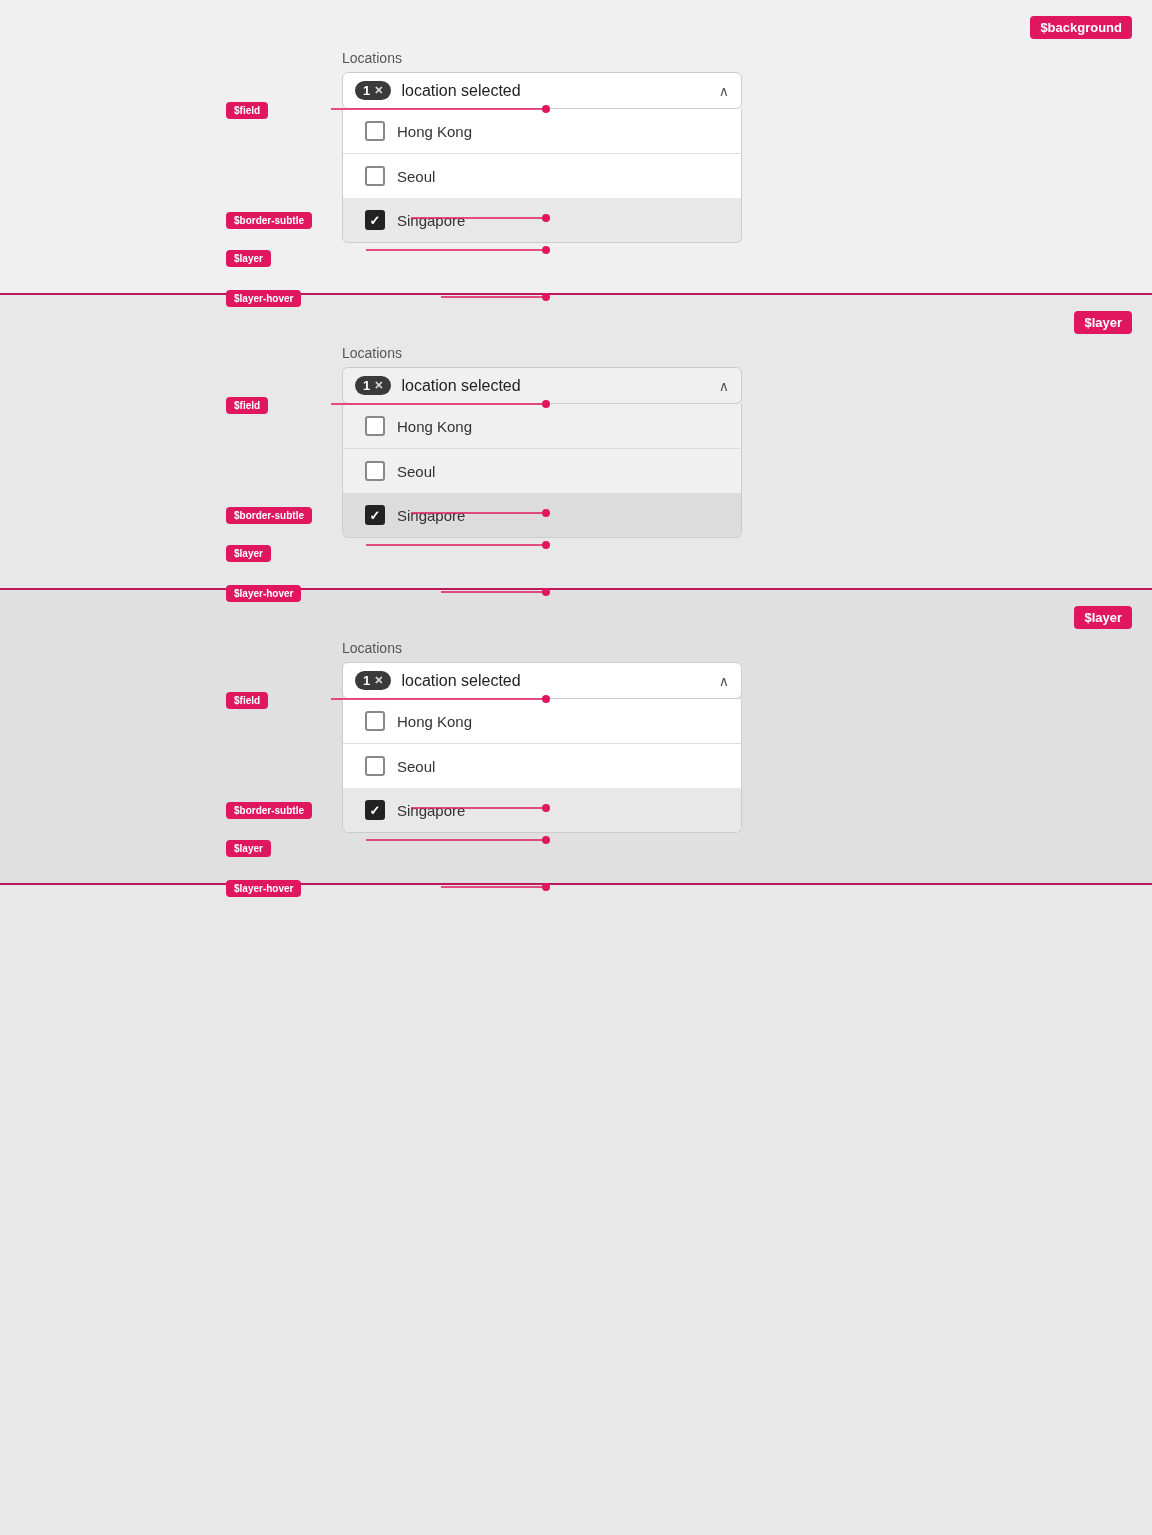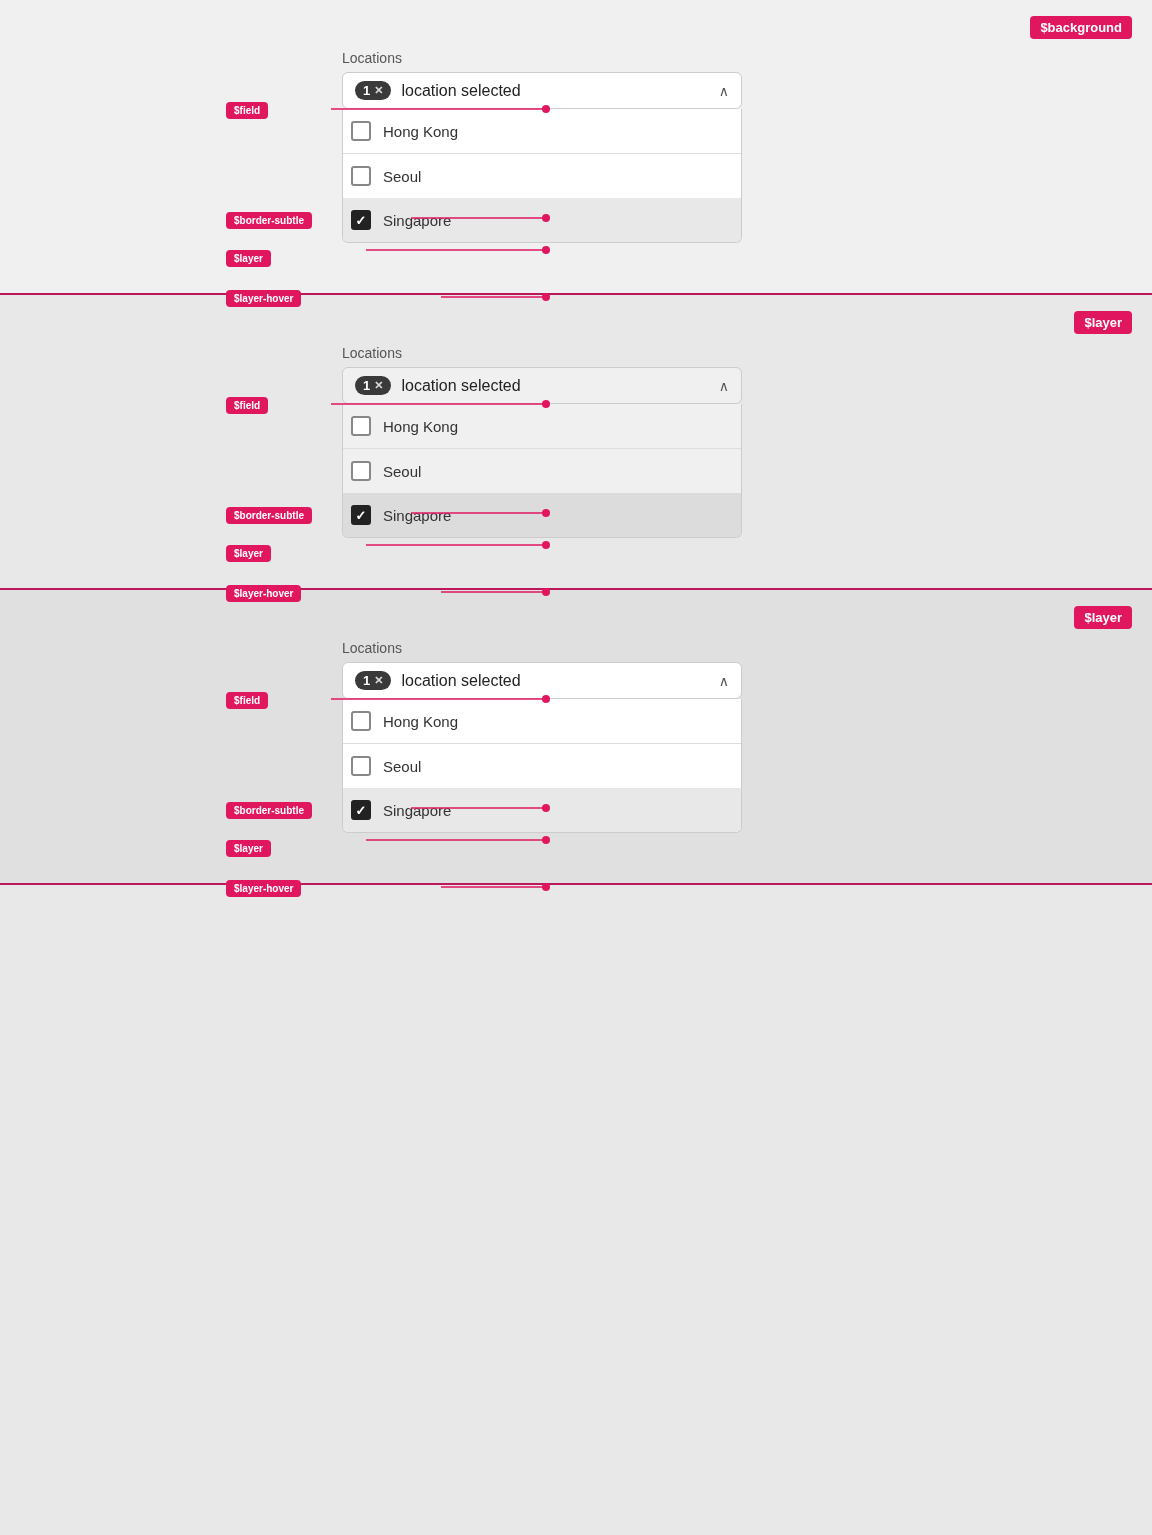--- a/index.html
+++ b/index.html
@@ -122,21 +122,21 @@
       overflow: hidden;
     }
 
     .dropdown-layer {
       background: #f0f0f0;
     }
 
     .dropdown-item {
       display: flex;
       align-items: center;
-      padding: 12px 8px;
+      padding: 12px 22px;
       font-size: 15px;
       color: #333;
       border-bottom: none;
       gap: 12px;
       background: white;
       cursor: pointer;
     }
 
     .dropdown-item-layer {
       background: #f0f0f0;

